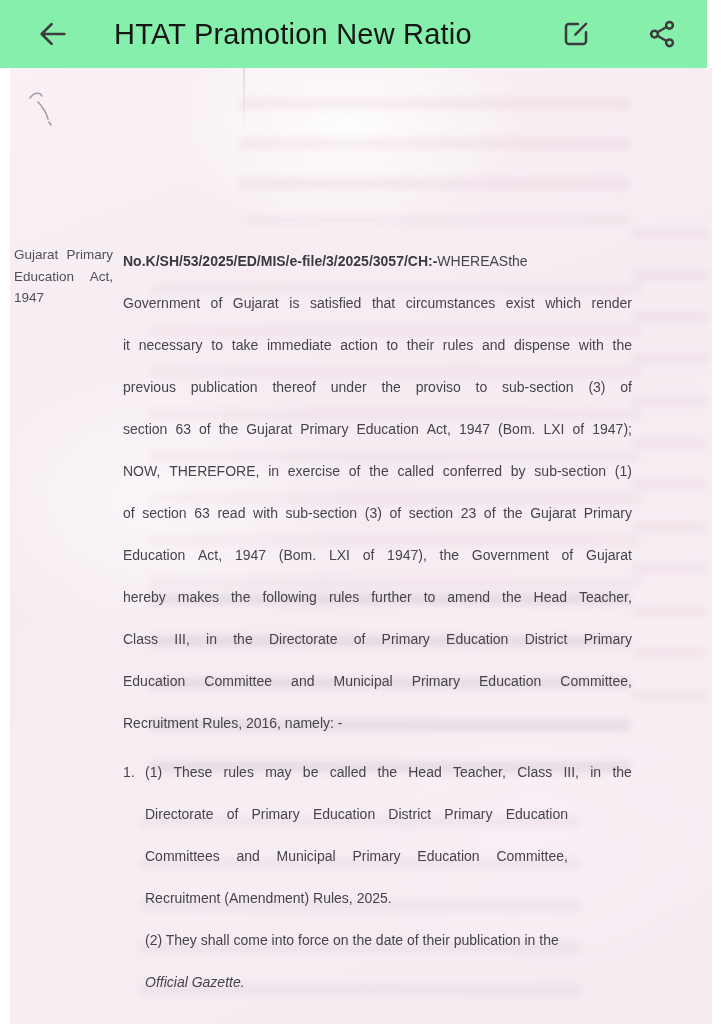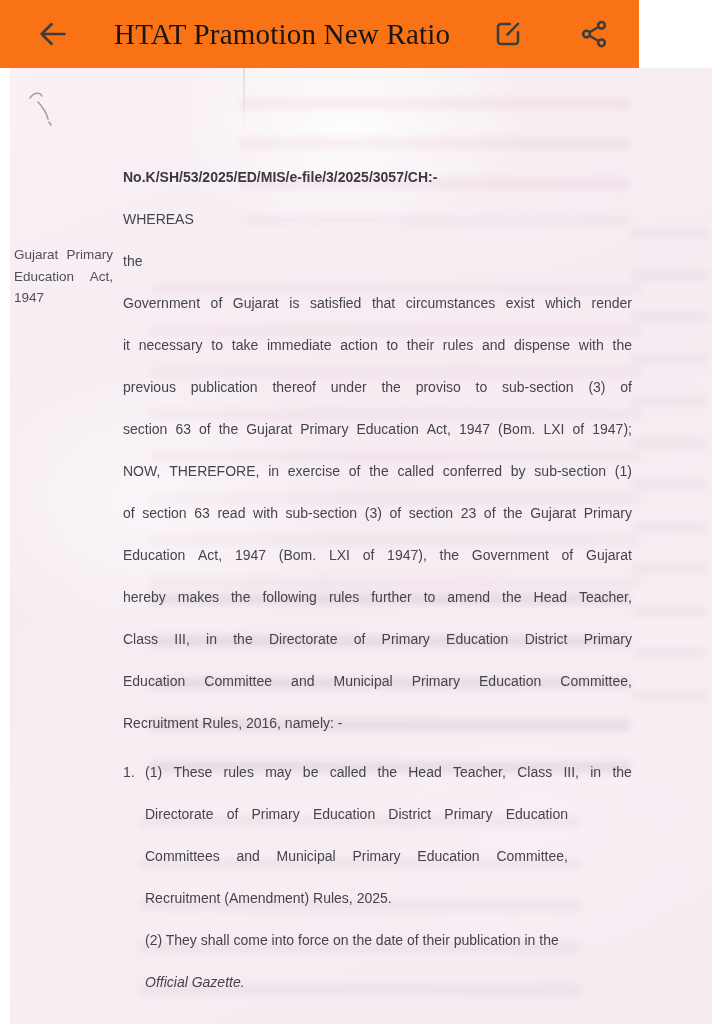--- a/index.html
+++ b/index.html
@@ -1,22 +1,22 @@
 <!DOCTYPE html>
 <html><head>
 <meta charset="utf-8">
 <style>
   * { margin:0; padding:0; box-sizing:border-box; }
   html,body { width:721px; height:1024px; overflow:hidden; background:#fff;
               font-family:"Liberation Sans", sans-serif; }
   .stage { position:relative; width:721px; height:1024px; background:#ffffff; }
 
   
-  .appbar { position:absolute; left:0; top:0; width:639px; height:68px;
-            background:#f97316; display:flex; align-items:center; z-index:5;font-family:Liberation Serif, serif; }
+  .appbar { position:absolute; left:0; top:0; width:707px; height:68px;
+            background:#86efac; display:flex; align-items:center; z-index:5; }
   .appbar .back { width:34px; height:34px; margin-left:36px; cursor:pointer; flex:0 0 auto; }
   .appbar .title { margin-left:44px; font-size:29px; font-weight:500; color:#161616;
                    letter-spacing:0.2px; white-space:nowrap; flex:1 1 auto; }
   .appbar .actions { display:flex; align-items:center; gap:56px; margin-right:30px; }
   .icon-btn { width:30px; height:30px; cursor:pointer; }
 
   
   .page { position:absolute; left:10px; top:68px; width:702px; height:956px;
           color:#45444d;
           background:
@@ -50,21 +50,21 @@
 
   
   .margin-note { position:absolute; left:4px; top:176px; width:99px;
                  font-size:13.5px; line-height:21.5px; color:#504f58; }
 
   
   .body-col { position:absolute; left:113px; top:172px; width:509px;
               font-size:14px; line-height:42px; color:#45444d; }
   .line { height:42px; white-space:nowrap; }
   [data-justify="true"] { display:flex; justify-content:space-between; }
-  .refline { display:flex; justify-content:flex-end; height:42px;flex-direction:column; }
+  .refline { display:flex; justify-content:flex-start; height:42px; }
   .refline b { font-weight:700; color:#3a3941; }
   .rule { display:flex; margin-top:7px; }
   .rule .marker { width:22px; flex:0 0 auto; height:42px; line-height:42px; }
   .rule .content { flex:1 1 auto; min-width:0; }
   .narrow { padding-right:64px; }
   .italic { font-style:italic; }
 
   
   .mark { position:absolute; left:14px; top:18px; opacity:.75; }
 </style>

